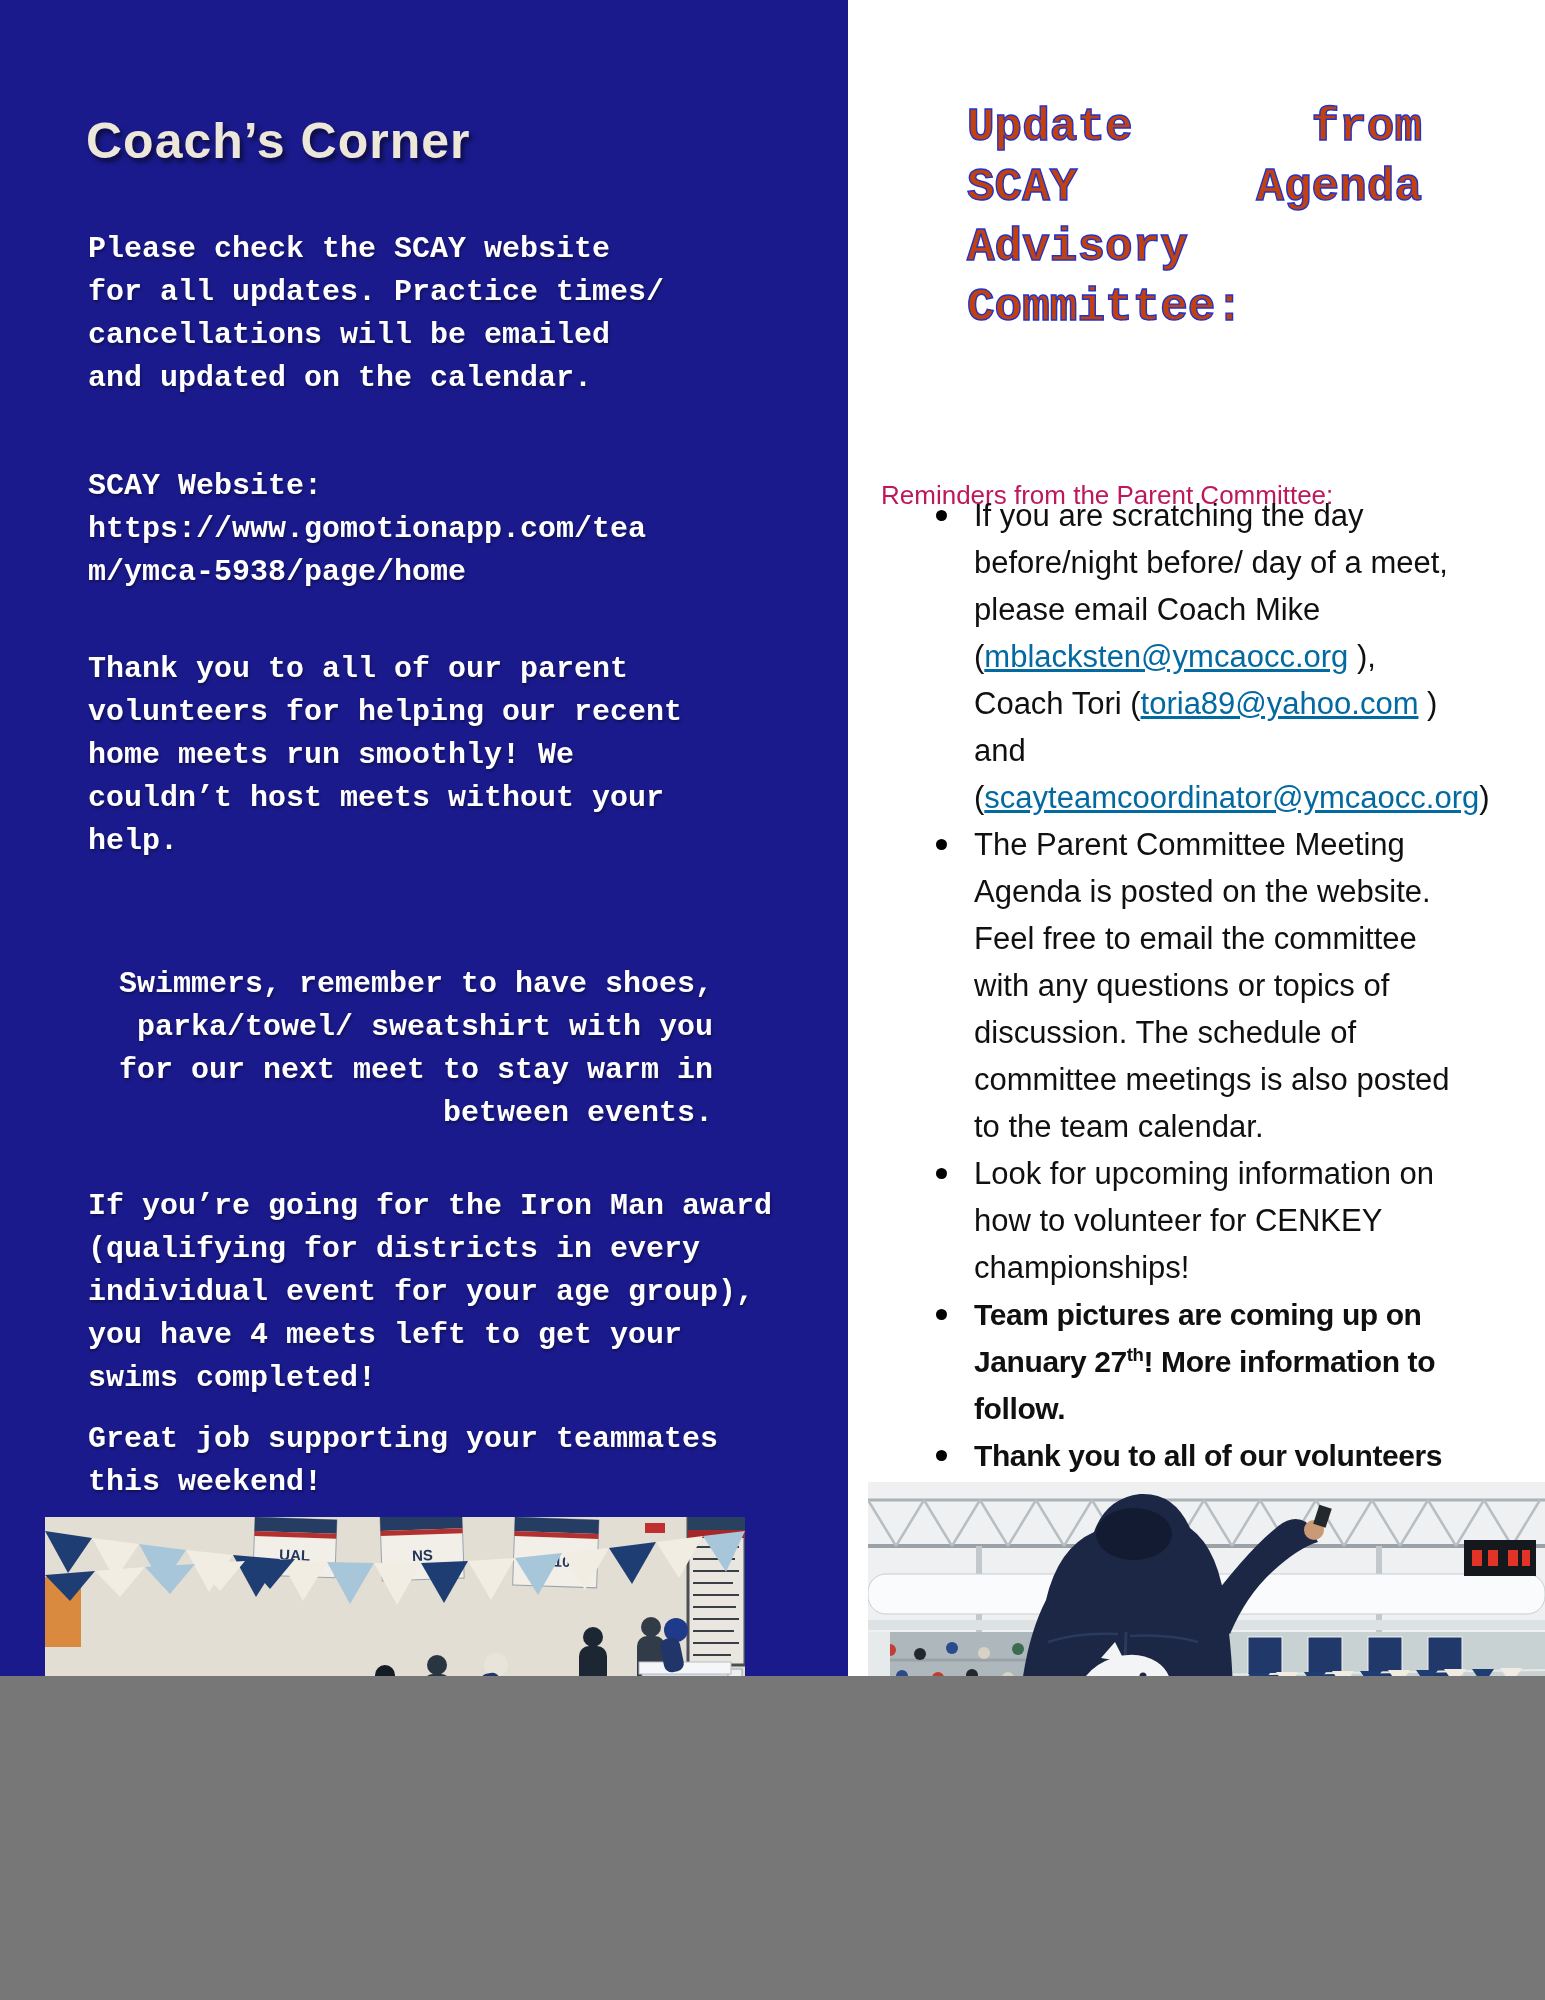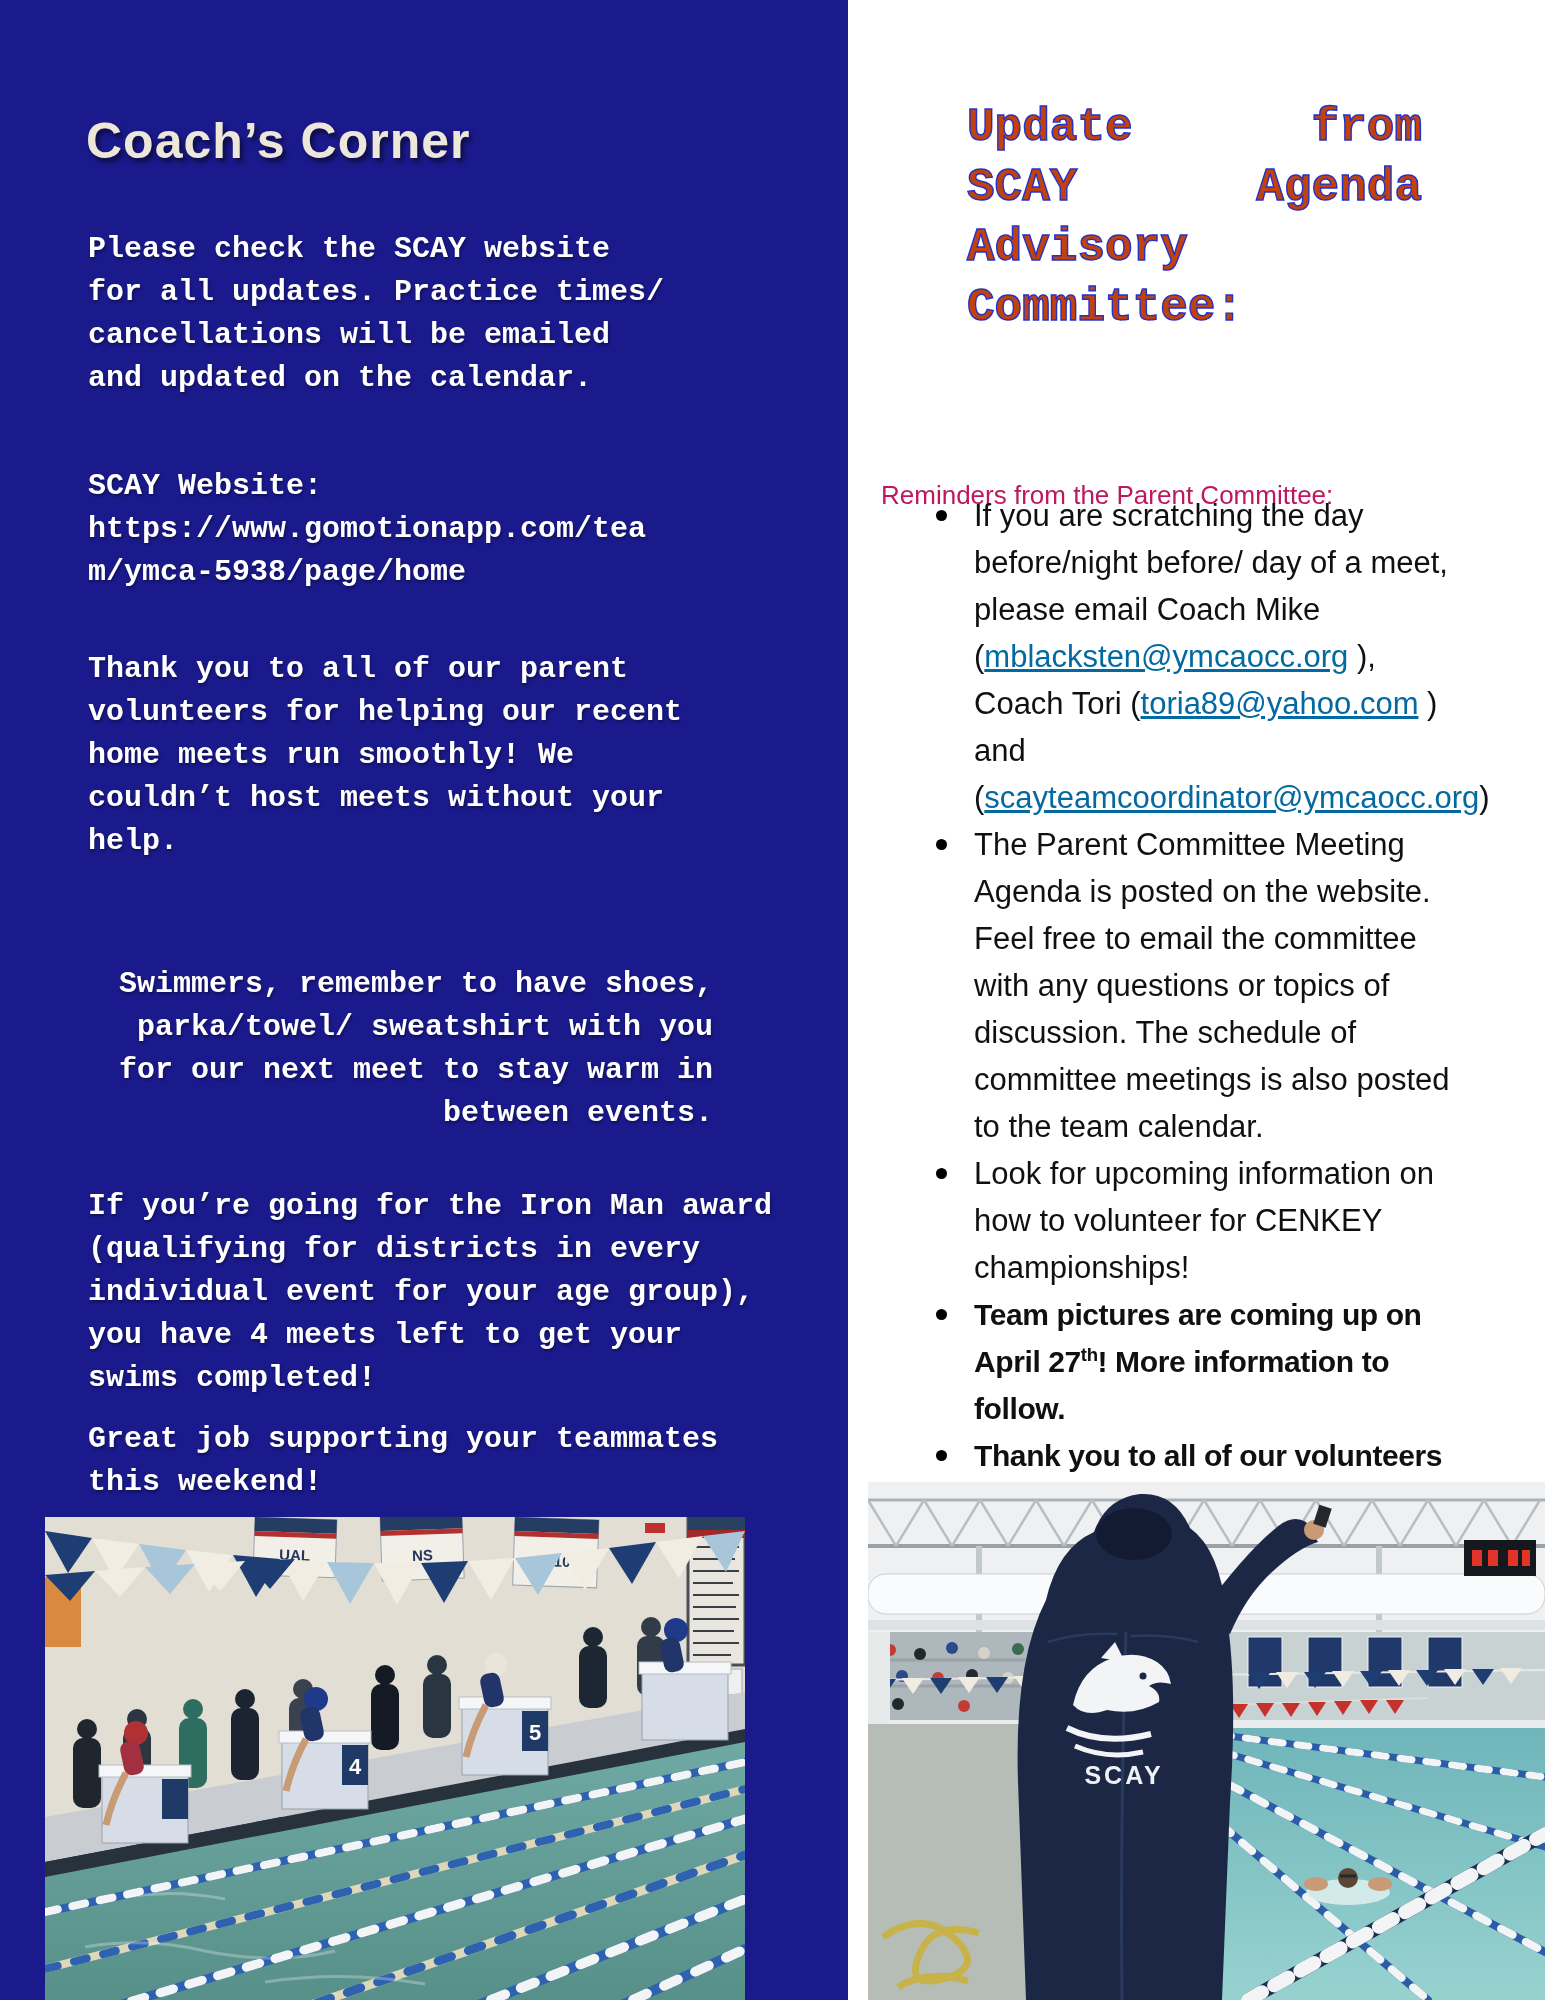--- a/index.html
+++ b/index.html
@@ -1,16 +1,16 @@
 <!DOCTYPE html>
 <html><head>
 <meta charset="utf-8">
 <style>
   html,body{margin:0;padding:0;background:#777;}
-  .page{position:relative;width:1545px;height:2000px;background:#ffffff;overflow:hidden;
+  .page{position:relative;width:1545px;height:1676px;background:#ffffff;overflow:hidden;
         font-family:"Liberation Sans",sans-serif;margin:0 auto;}
   .leftcol{position:absolute;left:0;top:0;width:848px;height:2000px;background:#1a1a8c;}
   .lh{position:absolute;left:86px;top:112px;color:#ece7d8;font-size:50px;font-weight:bold;
       letter-spacing:1px;text-shadow:3px 4px 5px rgba(0,0,0,.55);}
   .lp{position:absolute;left:88px;color:#ffffff;font-weight:bold;font-size:30px;line-height:43px;
       text-shadow:1px 2px 3px rgba(0,0,0,.4);font-family:Liberation Mono, monospace;}
   .url{word-break:break-all;}
   .photoL{position:absolute;left:45px;top:1517px;width:700px;height:483px;}
   .photoR{position:absolute;left:868px;top:1482px;width:677px;height:518px;}
   .rh{position:absolute;left:967px;top:98px;width:455px;color:#c2410c;font-size:46px;line-height:60px;
@@ -225,21 +225,21 @@
     <div>Advisory</div>
     <div>Committee:</div>
   </div>
 
   <div class="intro">Reminders from the Parent Committee:</div>
 
   <ul class="bullets">
     <li><span>If you are scratching the day before/night before/ day of a meet, please email Coach Mike (</span><a class="link">mblacksten@ymcaocc.org</a><span> ), Coach Tori (</span><a class="link">toria89@yahoo.com</a><span> ) and (</span><a class="link">scayteamcoordinator@ymcaocc.org</a><span>)</span></li>
     <li>The Parent Committee Meeting Agenda is posted on the website. Feel free to email the committee with any questions or topics of discussion. The schedule of committee meetings is also posted to the team calendar.</li>
     <li>Look for upcoming information on how to volunteer for CENKEY championships!</li>
-    <li class="bold"><span>Team pictures are coming up on April 27</span><sup>th</sup><span>! More information to follow.</span></li>
+    <li class="bold"><span>Team pictures are coming up on January 27</span><sup>th</sup><span>! More information to follow.</span></li>
     <li class="bold">Thank you to all of our volunteers for their help this weekend!</li>
   </ul>
 
   <svg class="photoR" viewBox="0 0 677 518">
     <defs>
       <linearGradient id="wg2" x1="0" y1="0" x2="0" y2="1">
         <stop offset="0" stop-color="#6fb5ba"></stop>
           <stop offset="1" stop-color="#97d2cf"></stop>
       </linearGradient>
     </defs>

